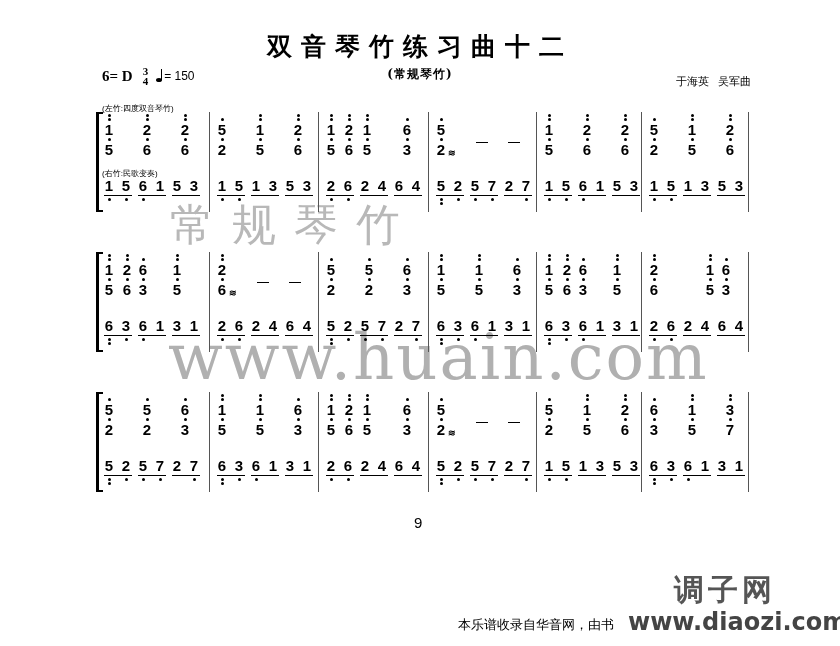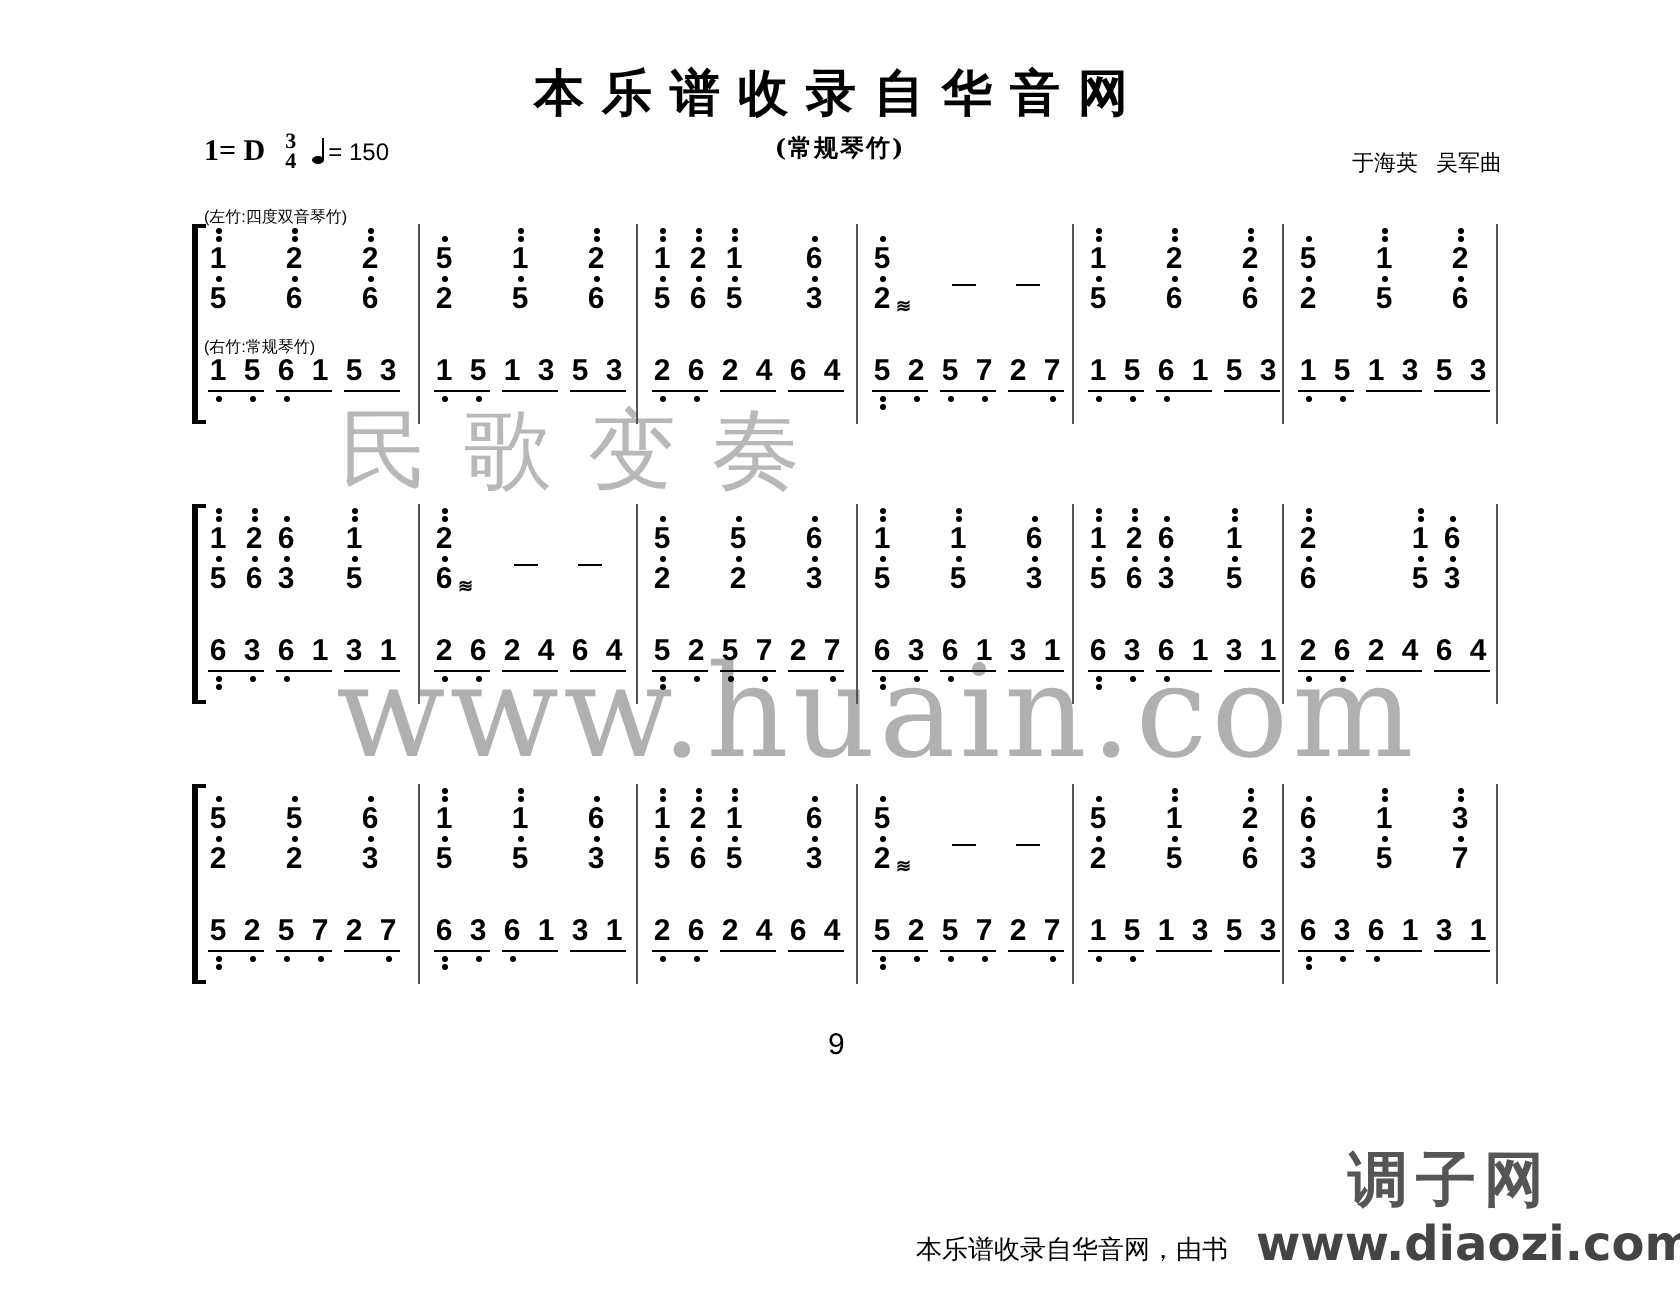--- a/index.html
+++ b/index.html
@@ -25,39 +25,39 @@
   .pagenum { position:absolute; left:414px; top:514px; font-size:15px; }
   .wm1 { position:absolute; left:170px; top:196px; font-size:44px; color:#b8b8b8; letter-spacing:18px; font-family:"DejaVu Sans", sans-serif; }
   .wm2 { position:absolute; left:168px; top:320px; font-size:64px; color:#b0b0b0; font-family:"DejaVu Serif", serif; letter-spacing:2px; }
   .wm3 { position:absolute; left:674px; top:570px; font-size:30px; color:#555; font-weight:bold; letter-spacing:4px; font-family:"DejaVu Sans", sans-serif; }
   .wm4 { position:absolute; left:628px; top:608px; font-size:24px; color:#444; font-weight:bold; font-family:"DejaVu Sans", sans-serif; }
   .footer { position:absolute; left:458px; top:616px; font-size:13px; color:#000; }
 </style>
 </head>
 <body>
 
-<div class="title">本乐谱收录自华音网</div>
+<div class="title">双音琴竹练习曲十二</div>
 <div class="subtitle">(常规琴竹)</div>
 <div class="key">
-  <span>1= D</span>
+  <span>6= D</span>
   <span class="frac">
     <span>3</span>
     <span>4</span>
   </span>
   <span class="tempo">
     <span class="qnote"></span>
     <span>= 150</span>
   </span>
 </div>
 <div class="composer">于海英 吴军曲</div>
 
 <div class="label" style="left:102px;top:103px;">(左竹:四度双音琴竹)</div>
-<div class="label" style="left:102px;top:168px;">(右竹:常规琴竹)</div>
+<div class="label" style="left:102px;top:168px;">(右竹:民歌变奏)</div>
 
-<div class="wm1">民歌变奏</div>
+<div class="wm1">常规琴竹</div>
 <div class="wm2">www.huain.com</div>
 
 <div id="systems">
     <div class="system" style="top: 112px; height: 100px;">
       <div class="bracket"></div>
       <div class="barline" style="left: 113px;"></div>
       <div class="barline" style="left: 222px;"></div>
       <div class="barline" style="left: 332px;"></div>
       <div class="barline" style="left: 440px;"></div>
       <div class="barline" style="left: 545px;"></div>

